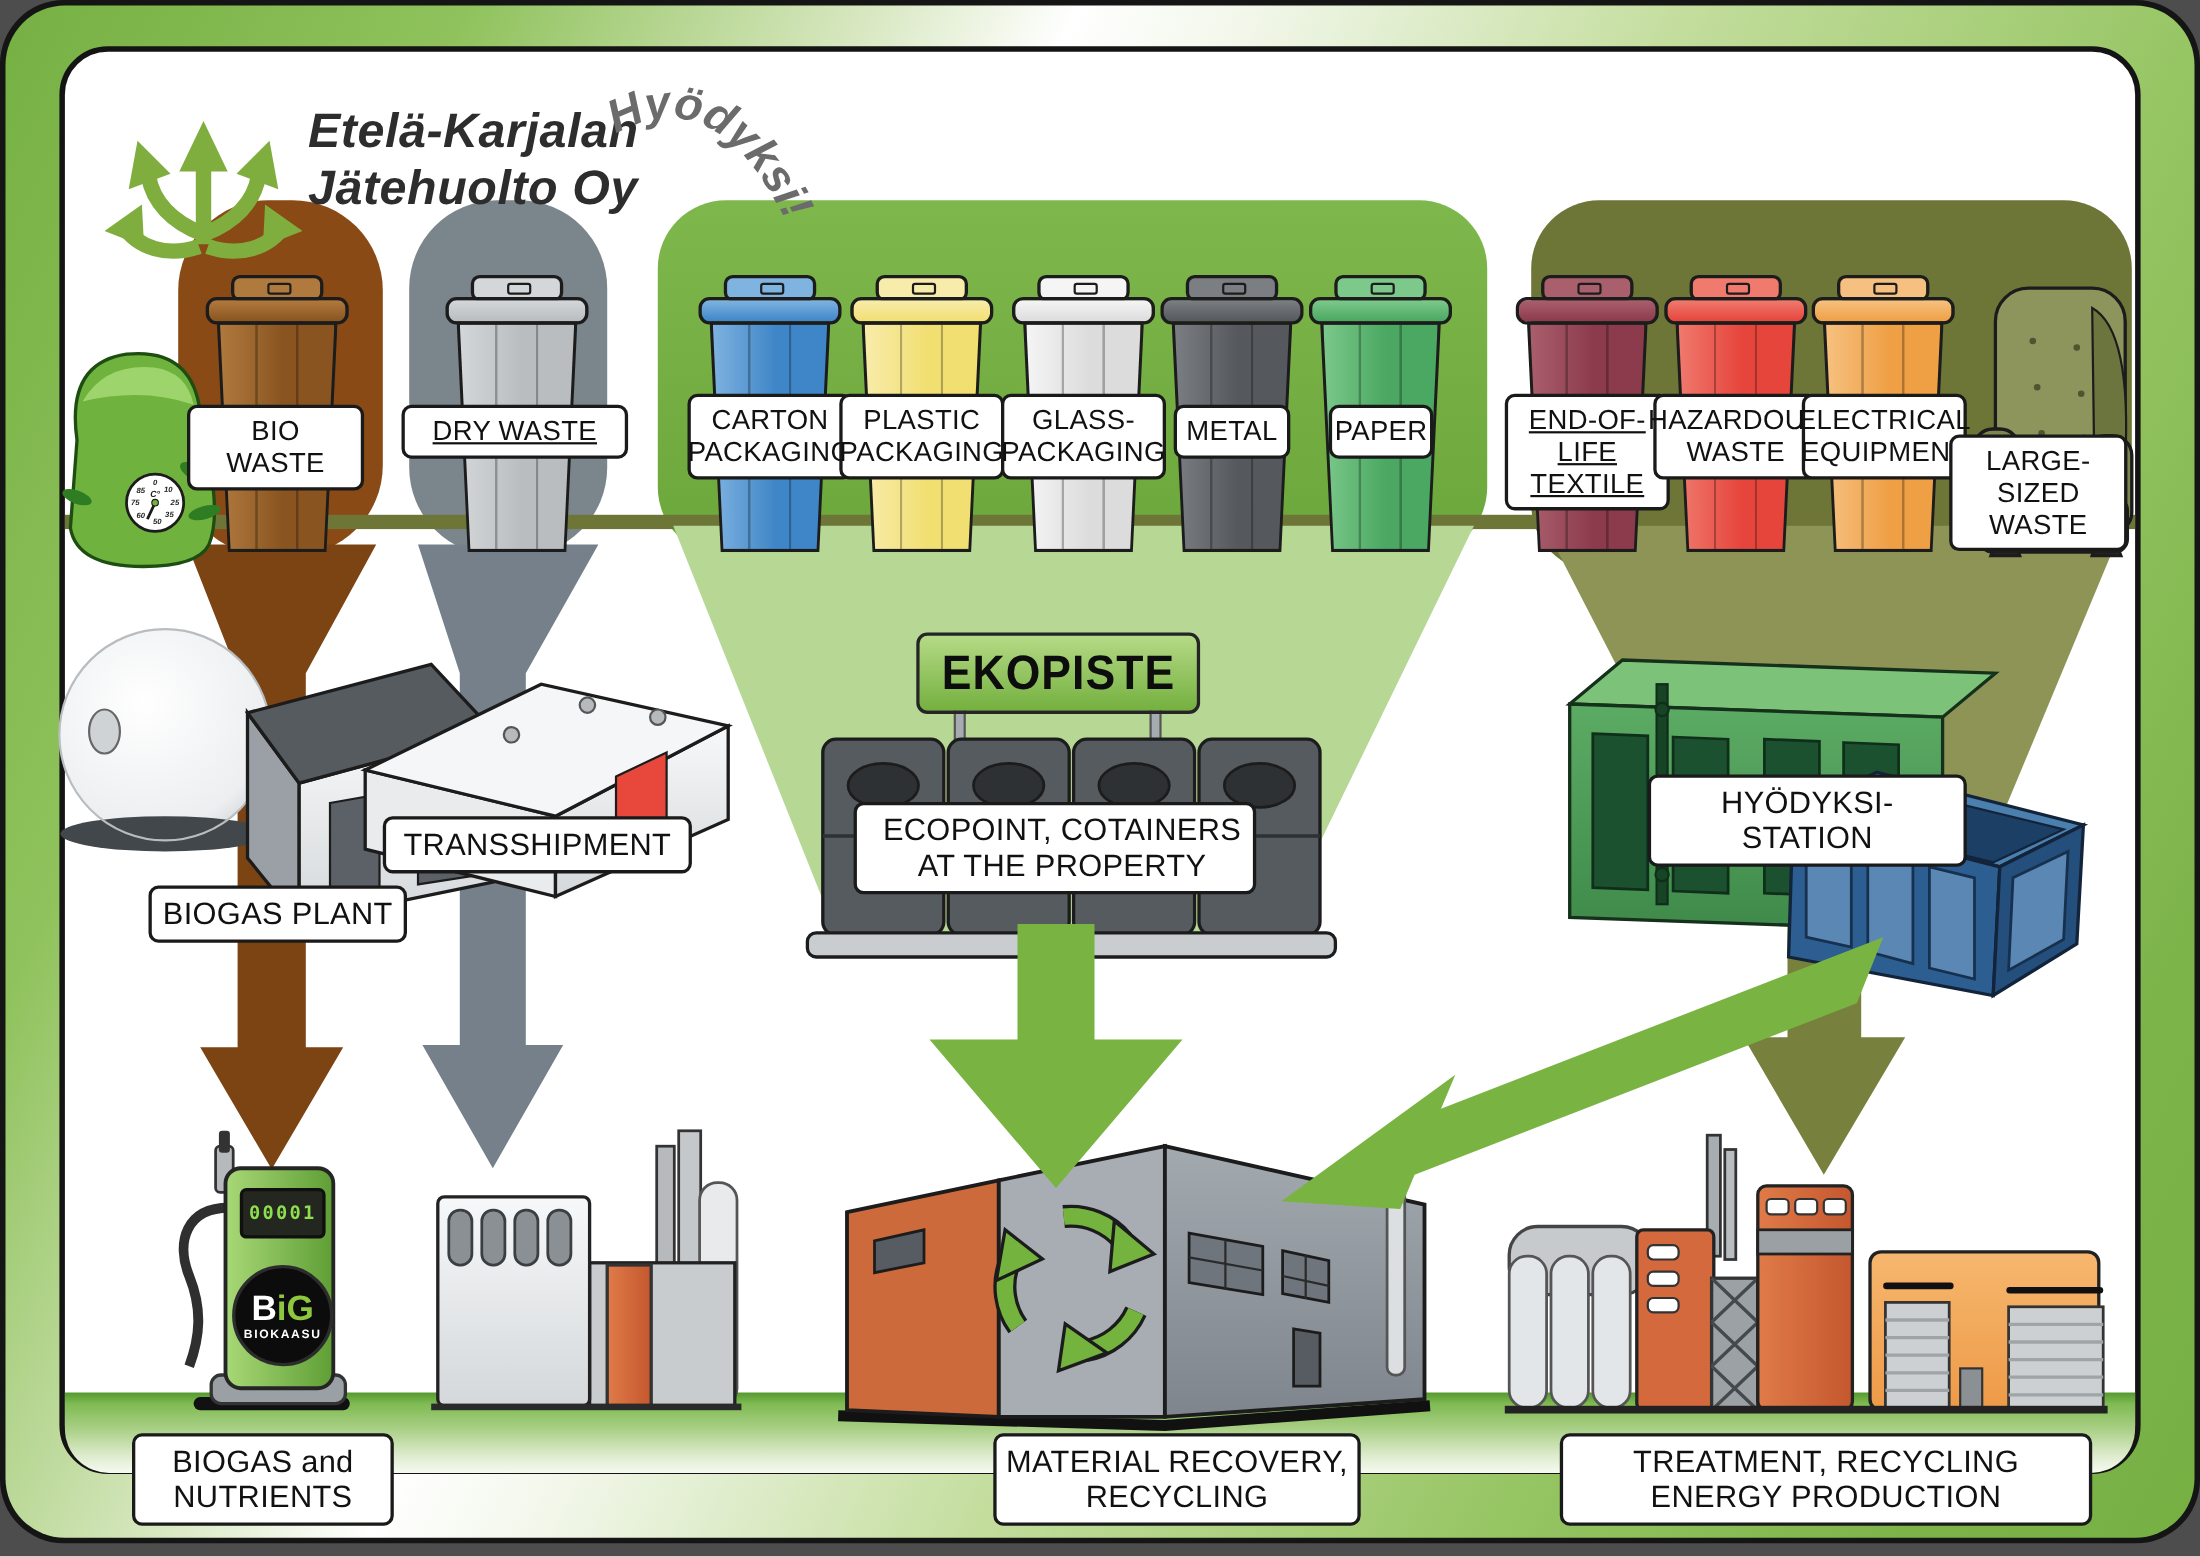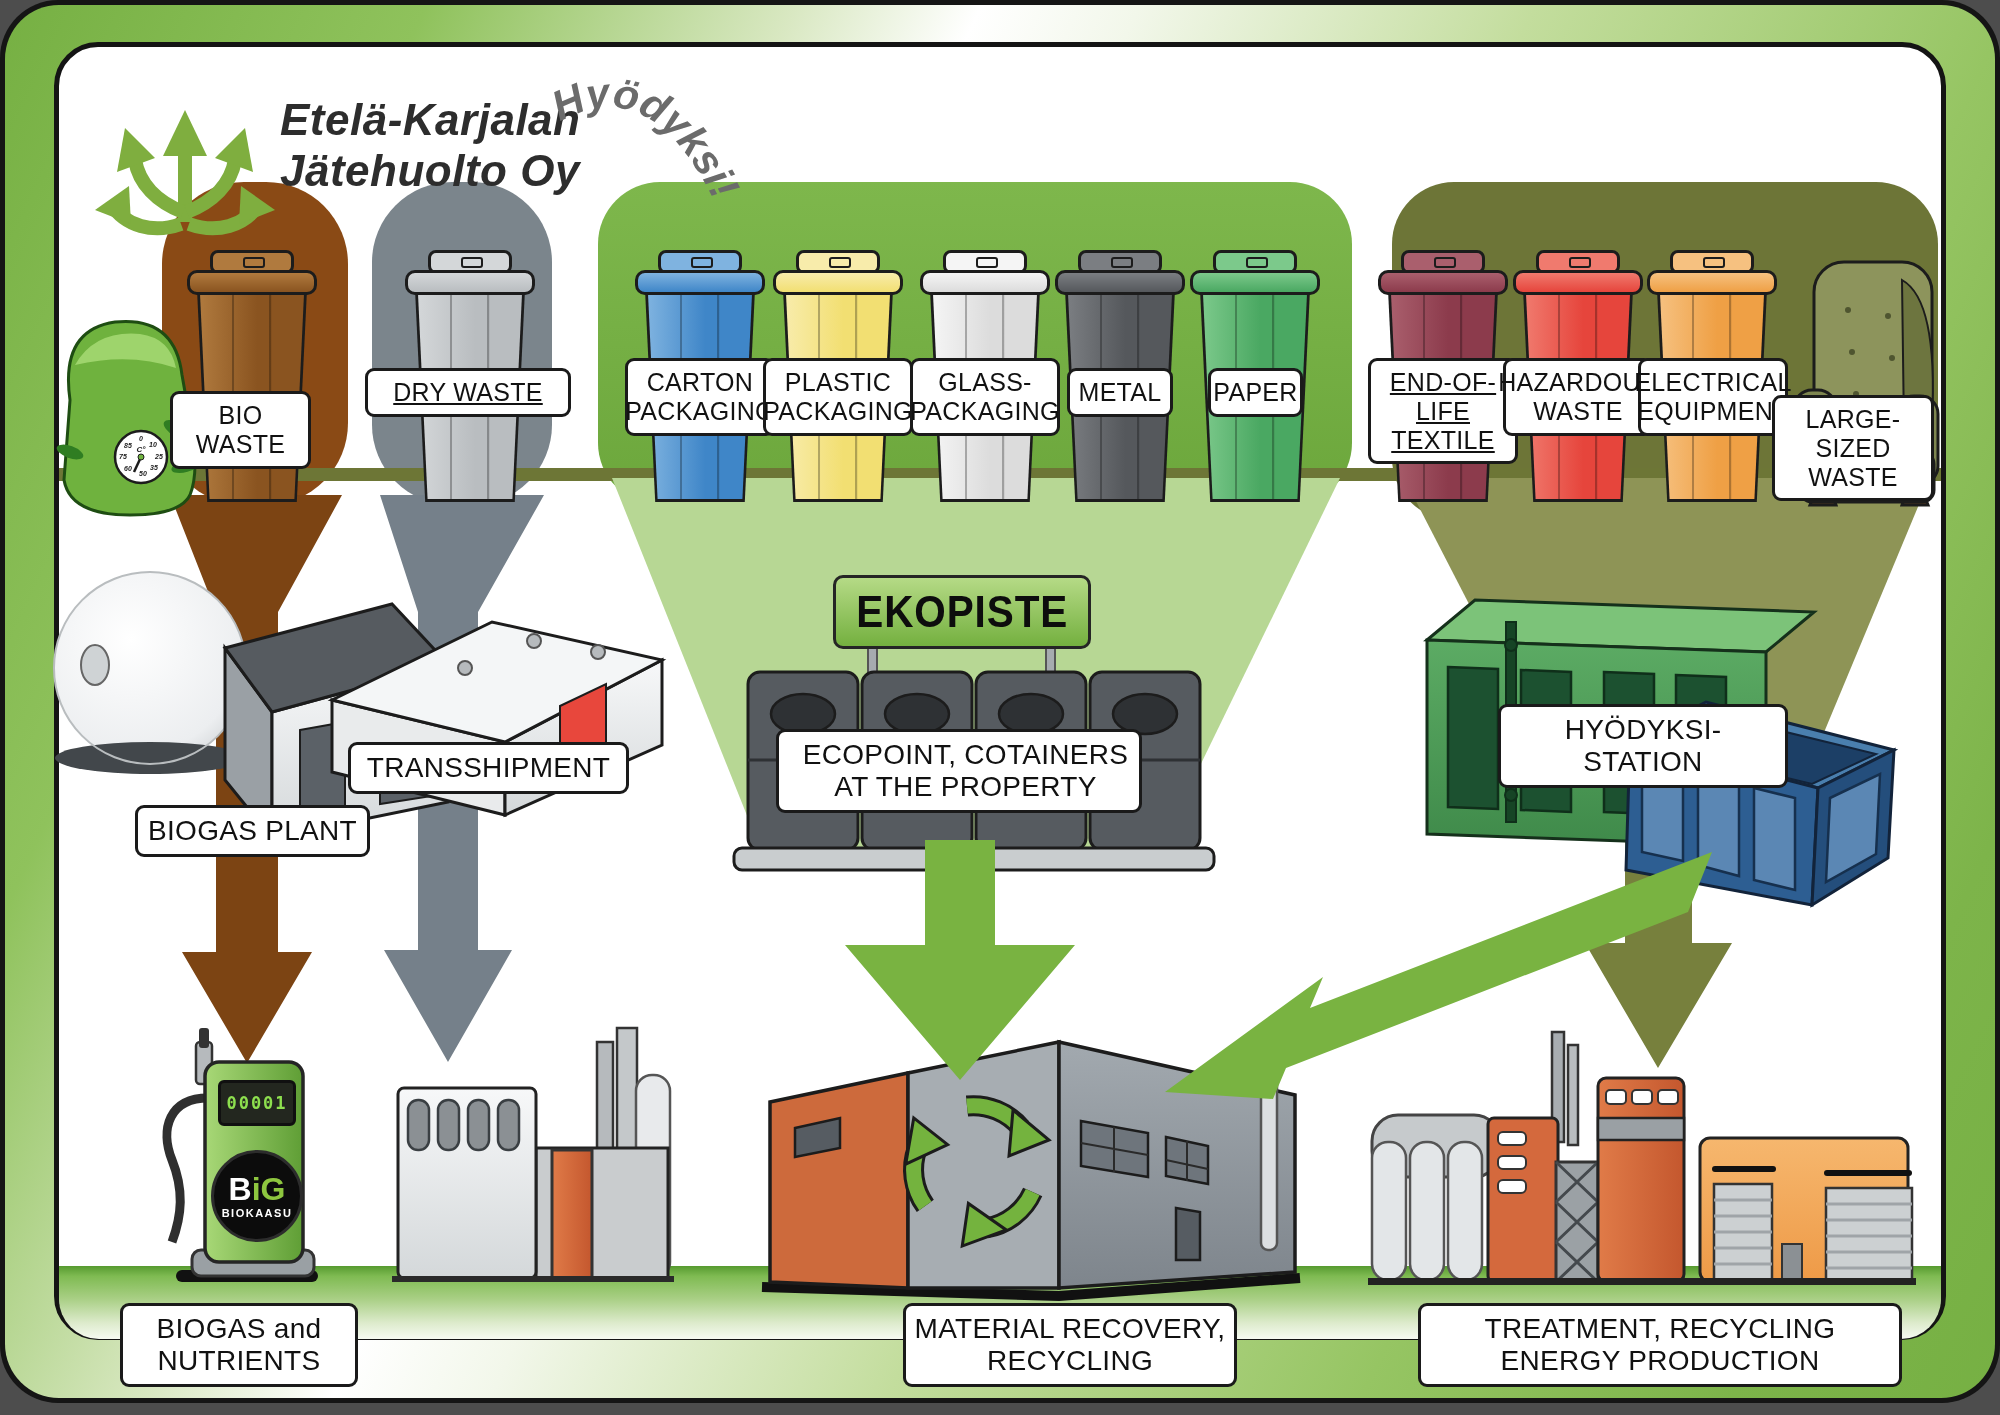--- a/index.html
+++ b/index.html
@@ -402,21 +402,21 @@
     <div class="cap"></div>
       <div class="brim"></div>
       <div class="body"></div>
     </div>
   <div class="bin" style="left:1652px;--c1:#f6c180;--c2:#efa045">
     <div class="cap"></div>
       <div class="brim"></div>
       <div class="body"></div>
     </div>
 
-  <div class="plabel" style="left:170px;top:368px;width:141px;margin-top:23px;">BIO WASTE</div>
+  <div class="plabel" style="left:170px;top:368px;width:161px;">BIO WASTE</div>
   <div class="plabel" style="left:365px;top:368px;width:206px;text-decoration:underline;">DRY WASTE</div>
   <div class="plabel" style="left:625px;top:358px;width:150px;">CARTON
 PACKAGING</div>
   <div class="plabel" style="left:763px;top:358px;width:150px;">PLASTIC
 PACKAGING</div>
   <div class="plabel" style="left:910px;top:358px;width:150px;">GLASS-
 PACKAGING</div>
   <div class="plabel" style="left:1067px;top:368px;width:106px;">METAL</div>
   <div class="plabel" style="left:1208px;top:368px;width:95px;">PAPER</div>
   <div class="plabel" style="left:1368px;top:358px;width:150px;text-decoration:underline;">END-OF-

